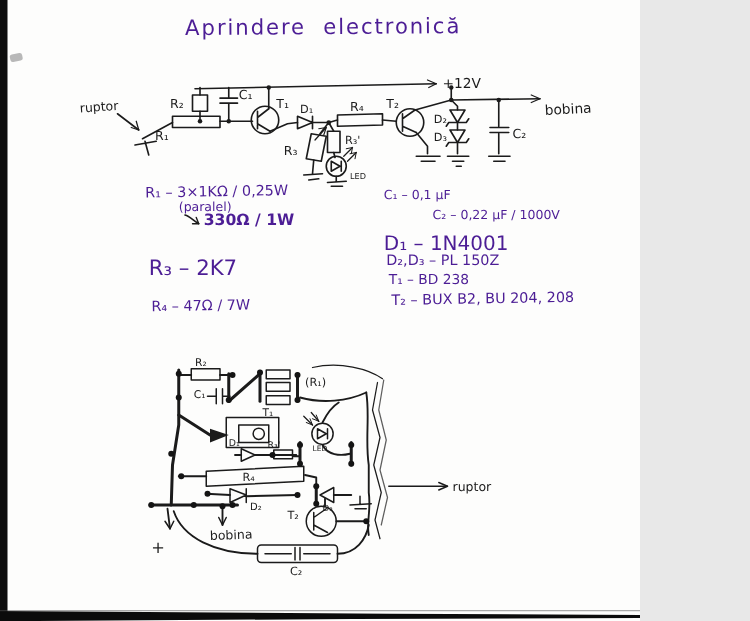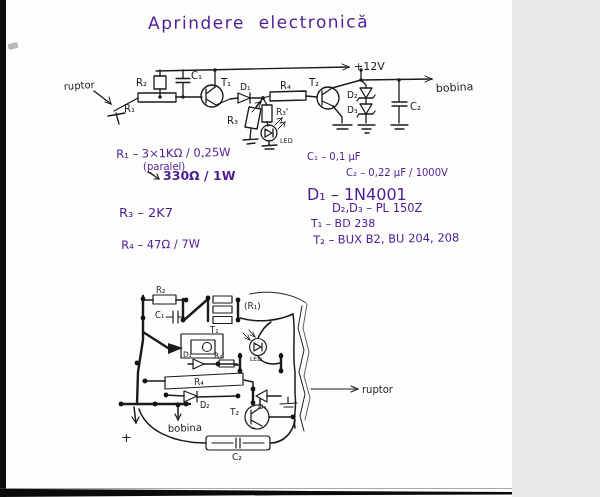--- a/index.html
+++ b/index.html
@@ -117,27 +117,27 @@
 
   <div class="hw" style="left:116px;top:148px;font-size:11.5px;transform:rotate(-1deg);">R₁ – 3×1KΩ / 0,25W</div>
   <div class="hw" style="left:143px;top:161px;font-size:10px;">(paralel)</div>
   <div class="hw" style="left:147px;top:169px;font-size:12.5px;font-weight:700;display:flex;align-items:center;gap:2px;">
     <svg style="position:static;" width="14" height="12" viewBox="0 0 14 12">
       <path d="M1,2 C5,3 8,7 12,9" class="stroke" stroke-width="1.3"></path>
       <path d="M12,9 L7,9 M12,9 L10,4" class="stroke" stroke-width="1.1"></path>
     </svg>
     <span>330Ω / 1W</span>
   </div>
-  <div class="hw" style="left:119px;top:206px;font-size:13px;text-align:center;">R₃ – 2K7</div>
+  <div class="hw" style="left:119px;top:206px;font-size:17px;text-align:center;">R₃ – 2K7</div>
   <div class="hw" style="left:121px;top:239px;font-size:11.5px;transform:rotate(-1deg);">R₄ – 47Ω / 7W</div>
 
   <div class="hw" style="left:307px;top:151px;font-size:10px;">C₁ – 0,1 μF</div>
   <div class="hw" style="left:307px;top:167px;font-size:10px;margin-left:39px;">C₂ – 0,22 μF / 1000V</div>
   <div class="hw" style="left:307px;top:186px;font-size:16px;">D₁ – 1N4001</div>
-  <div class="hw" style="left:309px;top:202px;font-size:11.5px;margin-left:23px;">D₂,D₃ – PL 150Z</div>
+  <div class="hw" style="left:309px;top:202px;font-size:11.5px;">D₂,D₃ – PL 150Z</div>
   <div class="hw" style="left:311px;top:218px;font-size:11px;">T₁ – BD 238</div>
   <div class="hw" style="left:313px;top:234px;font-size:11.5px;transform:rotate(-1deg);">T₂ – BUX B2, BU 204, 208</div>
 
   <svg style="left:110px;top:278px;" width="300" height="190" viewBox="110 278 300 190">
 
     <g class="stroke" stroke-width="2.4">
       <path d="M143,296 L143,340 L138,372 L137,404"></path>
       <path d="M120,404 L190,404"></path>
       <path d="M183,299 L183,321"></path>
       <path d="M208,297 L208,321"></path>

